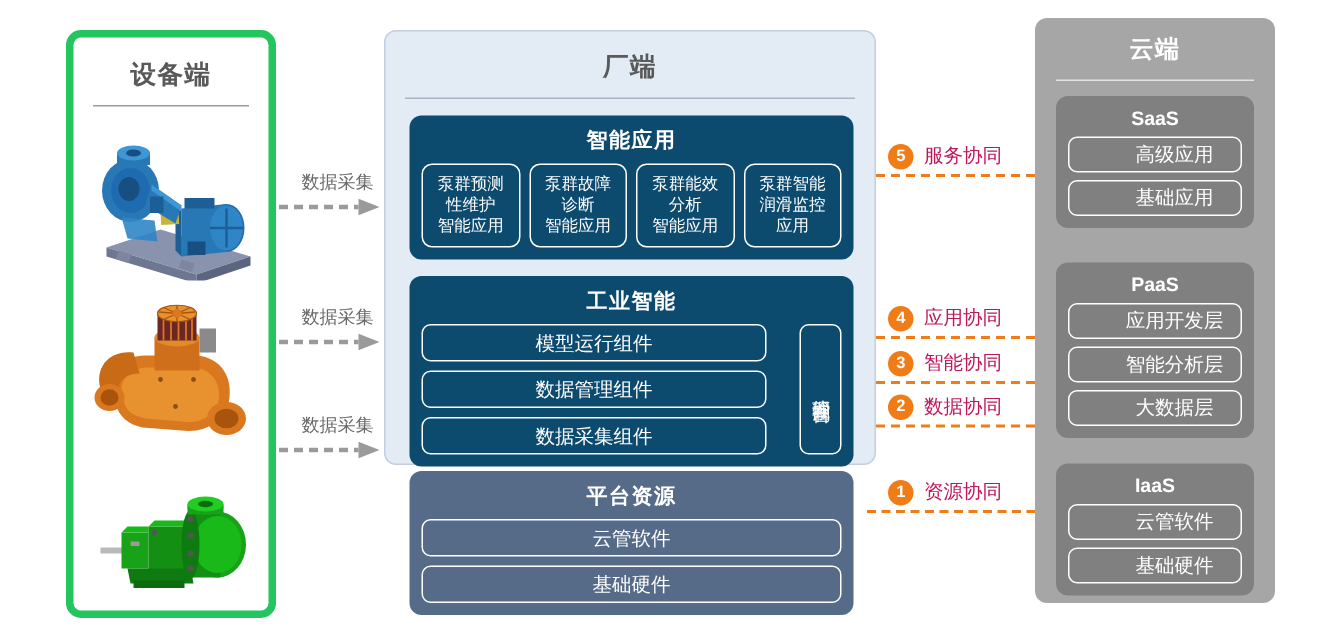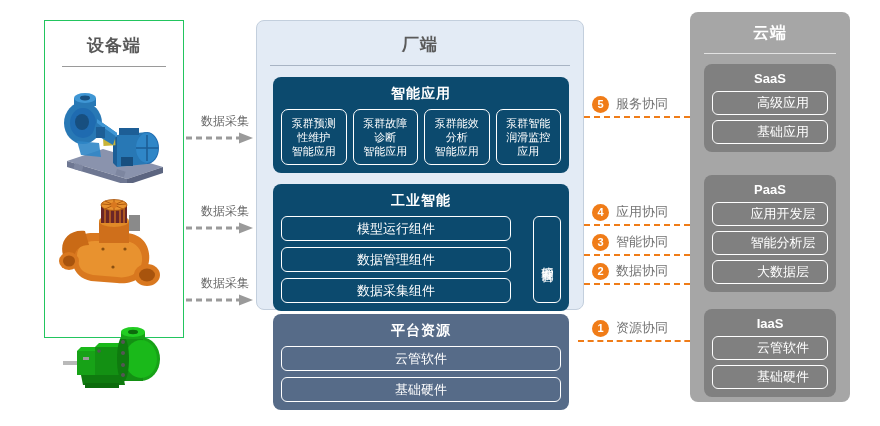--- a/index.html
+++ b/index.html
@@ -20,24 +20,24 @@
     width: 880px;
     height: 426px;
   }
 
   
   .device-panel {
     position: absolute;
     left: 44px;
     top: 20px;
     width: 140px;
-    height: 318px;
+    height: 392px;
     background: #ffffff;
-    border: 1px solid #22c55e;
-    border-radius: 0;
+    border: 5px solid #22c55e;
+    border-radius: 10px;
     box-sizing: border-box;
   }
   .device-title {
     text-align: center;
     font-size: 17px;
     font-weight: bold;
     color: #595959;
     margin-top: 13px;
     letter-spacing: 1px;
   }
@@ -257,21 +257,21 @@
     background: #f07c18;
     color: #ffffff;
     font-size: 11px;
     font-weight: bold;
     display: flex;
     align-items: center;
     justify-content: center;
   }
   .collab-text {
     font-size: 13px;
-    color: #737373;
+    color: #be185d;
   }
   .collab-line {
     position: absolute;
     left: 0;
     top: 21px;
     height: 0;
     border-top: 2px dashed #ef7c18;
   }
 </style>
 </head>

